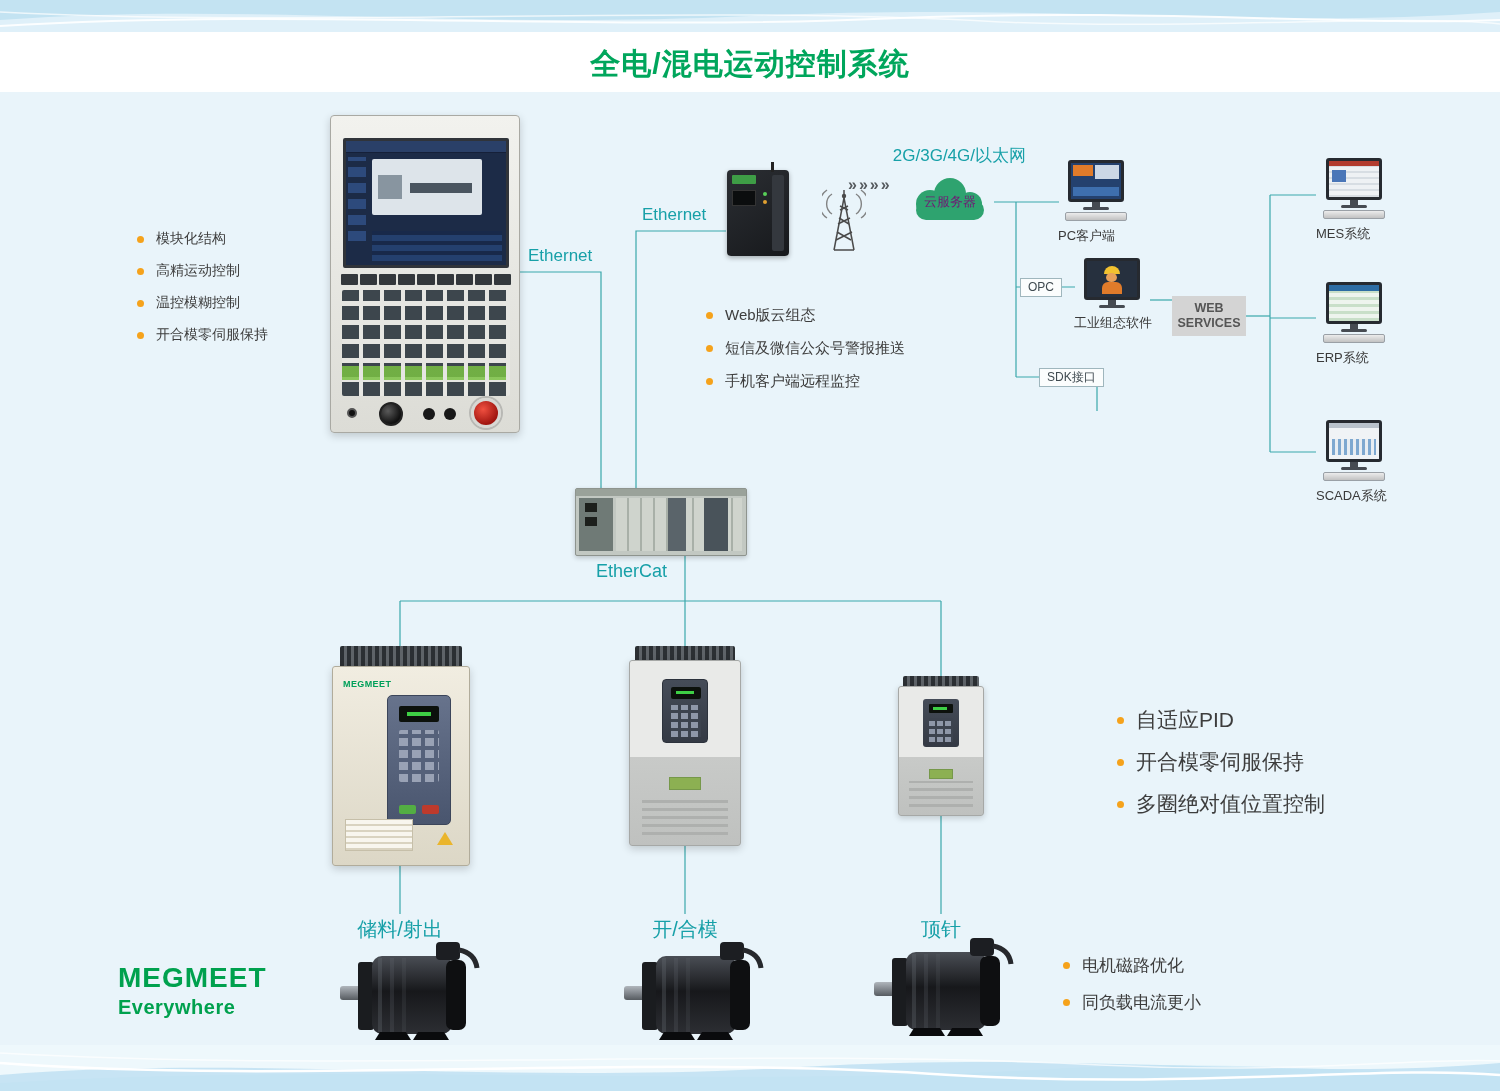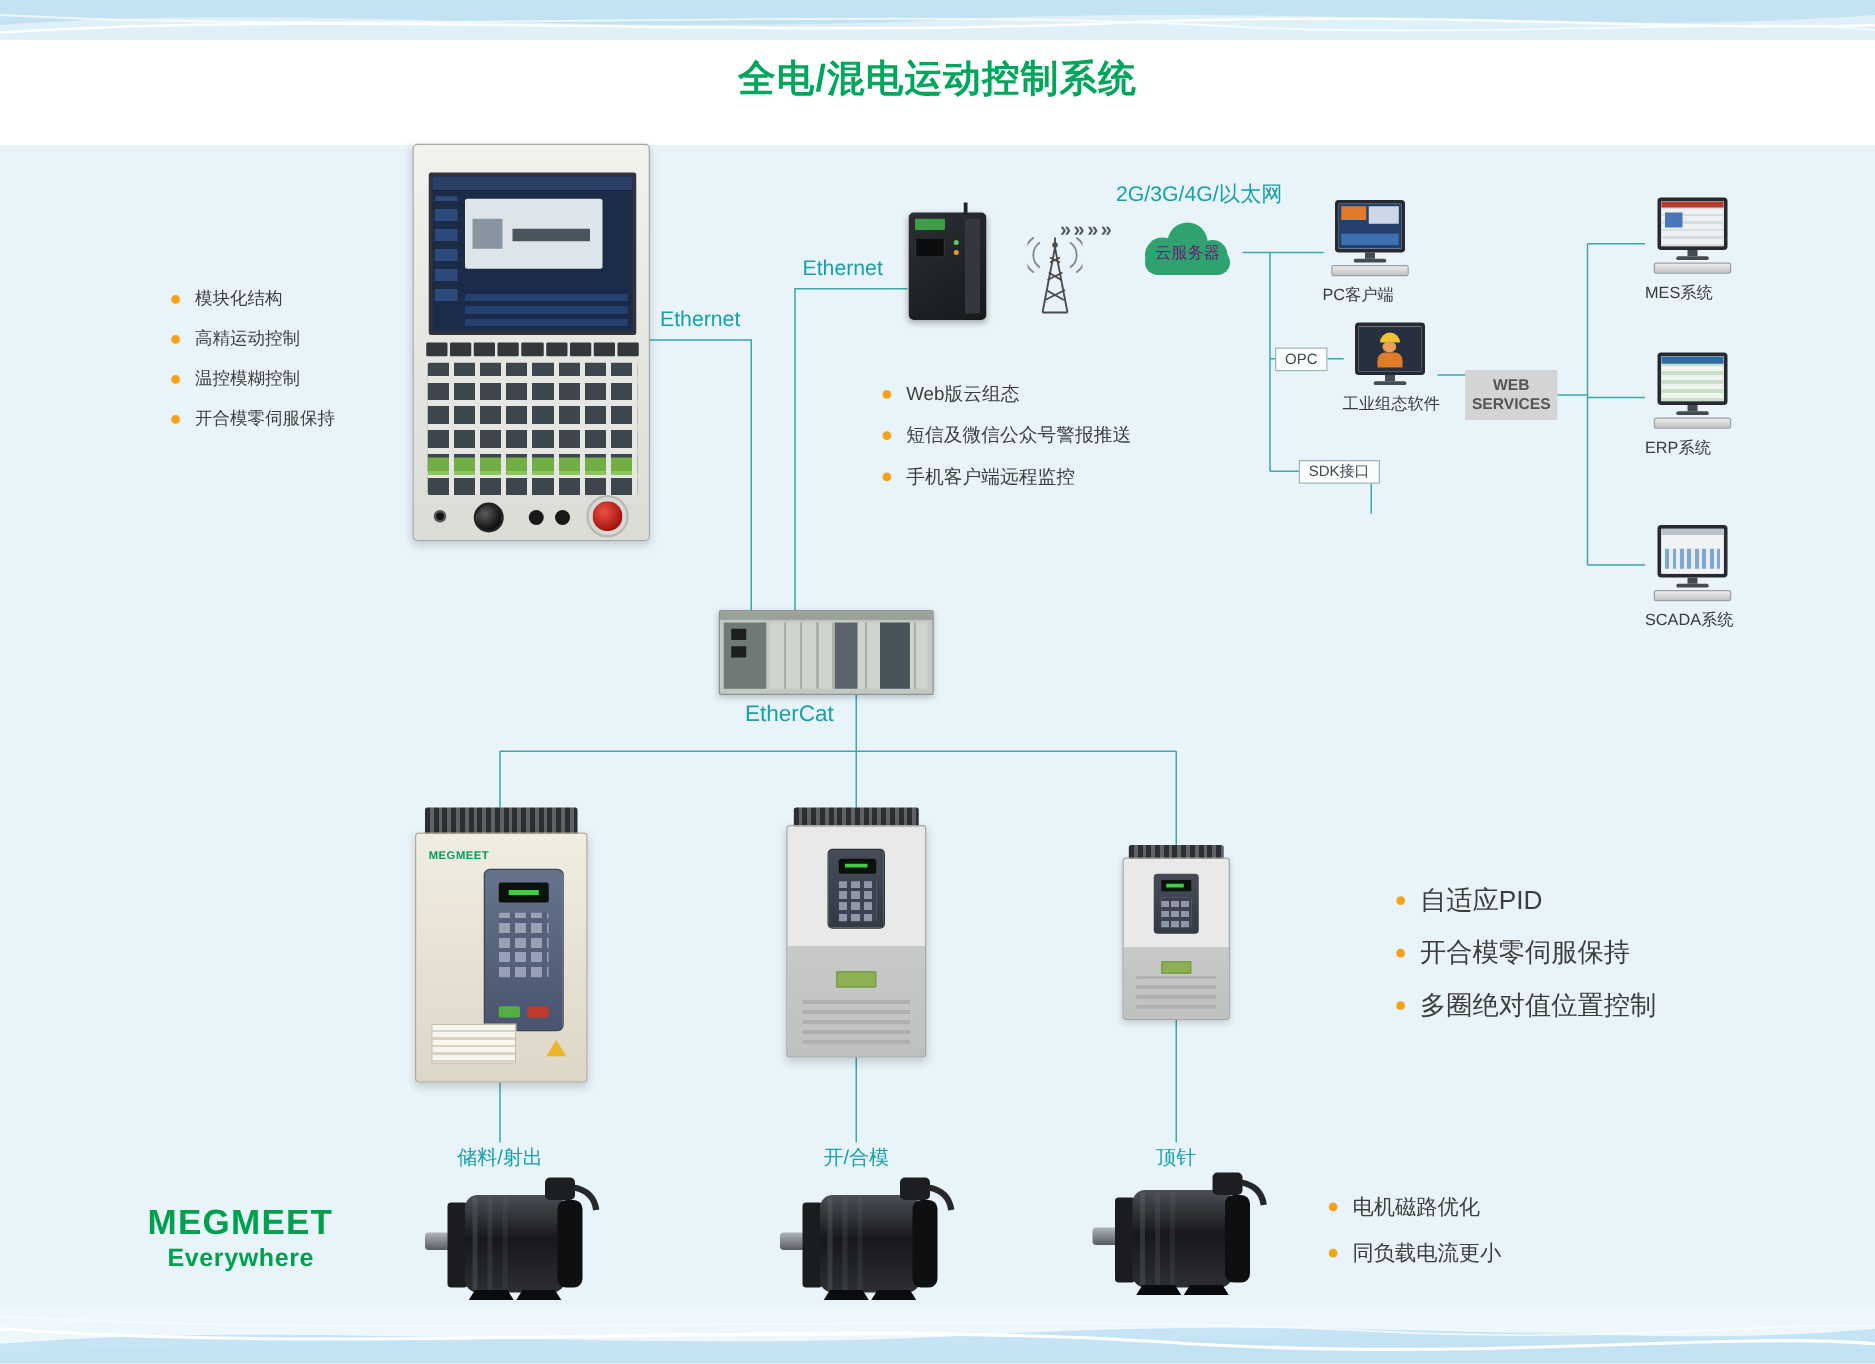--- a/index.html
+++ b/index.html
@@ -3,30 +3,30 @@
 <meta charset="utf-8">
 <style>
   *{box-sizing:border-box;margin:0;padding:0}
   html,body{background:#e9f4fa}
   .stage{position:relative;width:1500px;height:1091px;background:#e9f4fa;overflow:hidden;
          font-family:"Liberation Sans","DejaVu Sans",sans-serif;color:#3d3d3d}
   .stage i{font-style:normal;display:block}
 
   
   .wave{position:absolute;left:0;width:1500px}
-  .title-band{position:absolute;left:0;top:32px;width:1500px;height:84px;background:#ffffff}
+  .title-band{position:absolute;left:0;top:32px;width:1500px;height:60px;background:#ffffff}
   .page-title{position:absolute;left:0;top:0;width:100%;line-height:64px;text-align:center;
               font-size:30px;font-weight:600;color:#00a65c;letter-spacing:1px}
 
   
   .lines{position:absolute;left:0;top:0;pointer-events:none}
 
   
   .netlbl{position:absolute;color:#17a0a8;font-size:17px;white-space:nowrap}
-  .axis{position:absolute;color:#17a0a8;font-size:16px;text-align:center;width:100px}
+  .axis{position:absolute;color:#17a0a8;font-size:20px;text-align:center;width:100px}
 
   
   .feat{position:absolute;list-style:none}
   .feat li{display:flex;align-items:center;margin-bottom:14px;white-space:nowrap}
   .feat .dot{width:7px;height:7px;border-radius:50%;background:#f5a21b;margin-right:12px;flex:none}
   .feat-left{left:137px;top:230px;font-size:14px}
   .feat-cloud{left:706px;top:306px;font-size:15px}
   .feat-drive{left:1117px;top:706px;font-size:21px}
   .feat-motor{left:1063px;top:954px;font-size:17px}
 
@@ -185,21 +185,21 @@
     background-image:repeating-linear-gradient(0deg,transparent 0 5px,#3c434e 5px 8px),
                      repeating-linear-gradient(90deg,#8e97a8 0 6px,#3c434e 6px 8px)}
   .drive3 .dstick{top:82px;width:24px;margin-left:-12px;height:10px}
   .drive3 .dvents{left:10px;right:10px;bottom:8px;height:26px}
 
   .motor{position:absolute}
 
   
   .brand{position:absolute;left:118px;top:962px;color:#00a14e}
   .brand-name{font-size:28px;font-weight:800;letter-spacing:1px}
-  .brand-tag{font-size:20px;font-weight:700;letter-spacing:.5px;margin-top:2px;margin-left:16px}
+  .brand-tag{font-size:20px;font-weight:700;letter-spacing:.5px;margin-top:2px;margin-left:0}
 </style>
 </head>
 <body>
 
 <div class="stage">
 
   <svg width="0" height="0">
     <defs>
       <linearGradient id="gBody" x1="0" y1="0" x2="0" y2="1">
         <stop offset="0" stop-color="#4a4e55"></stop>

